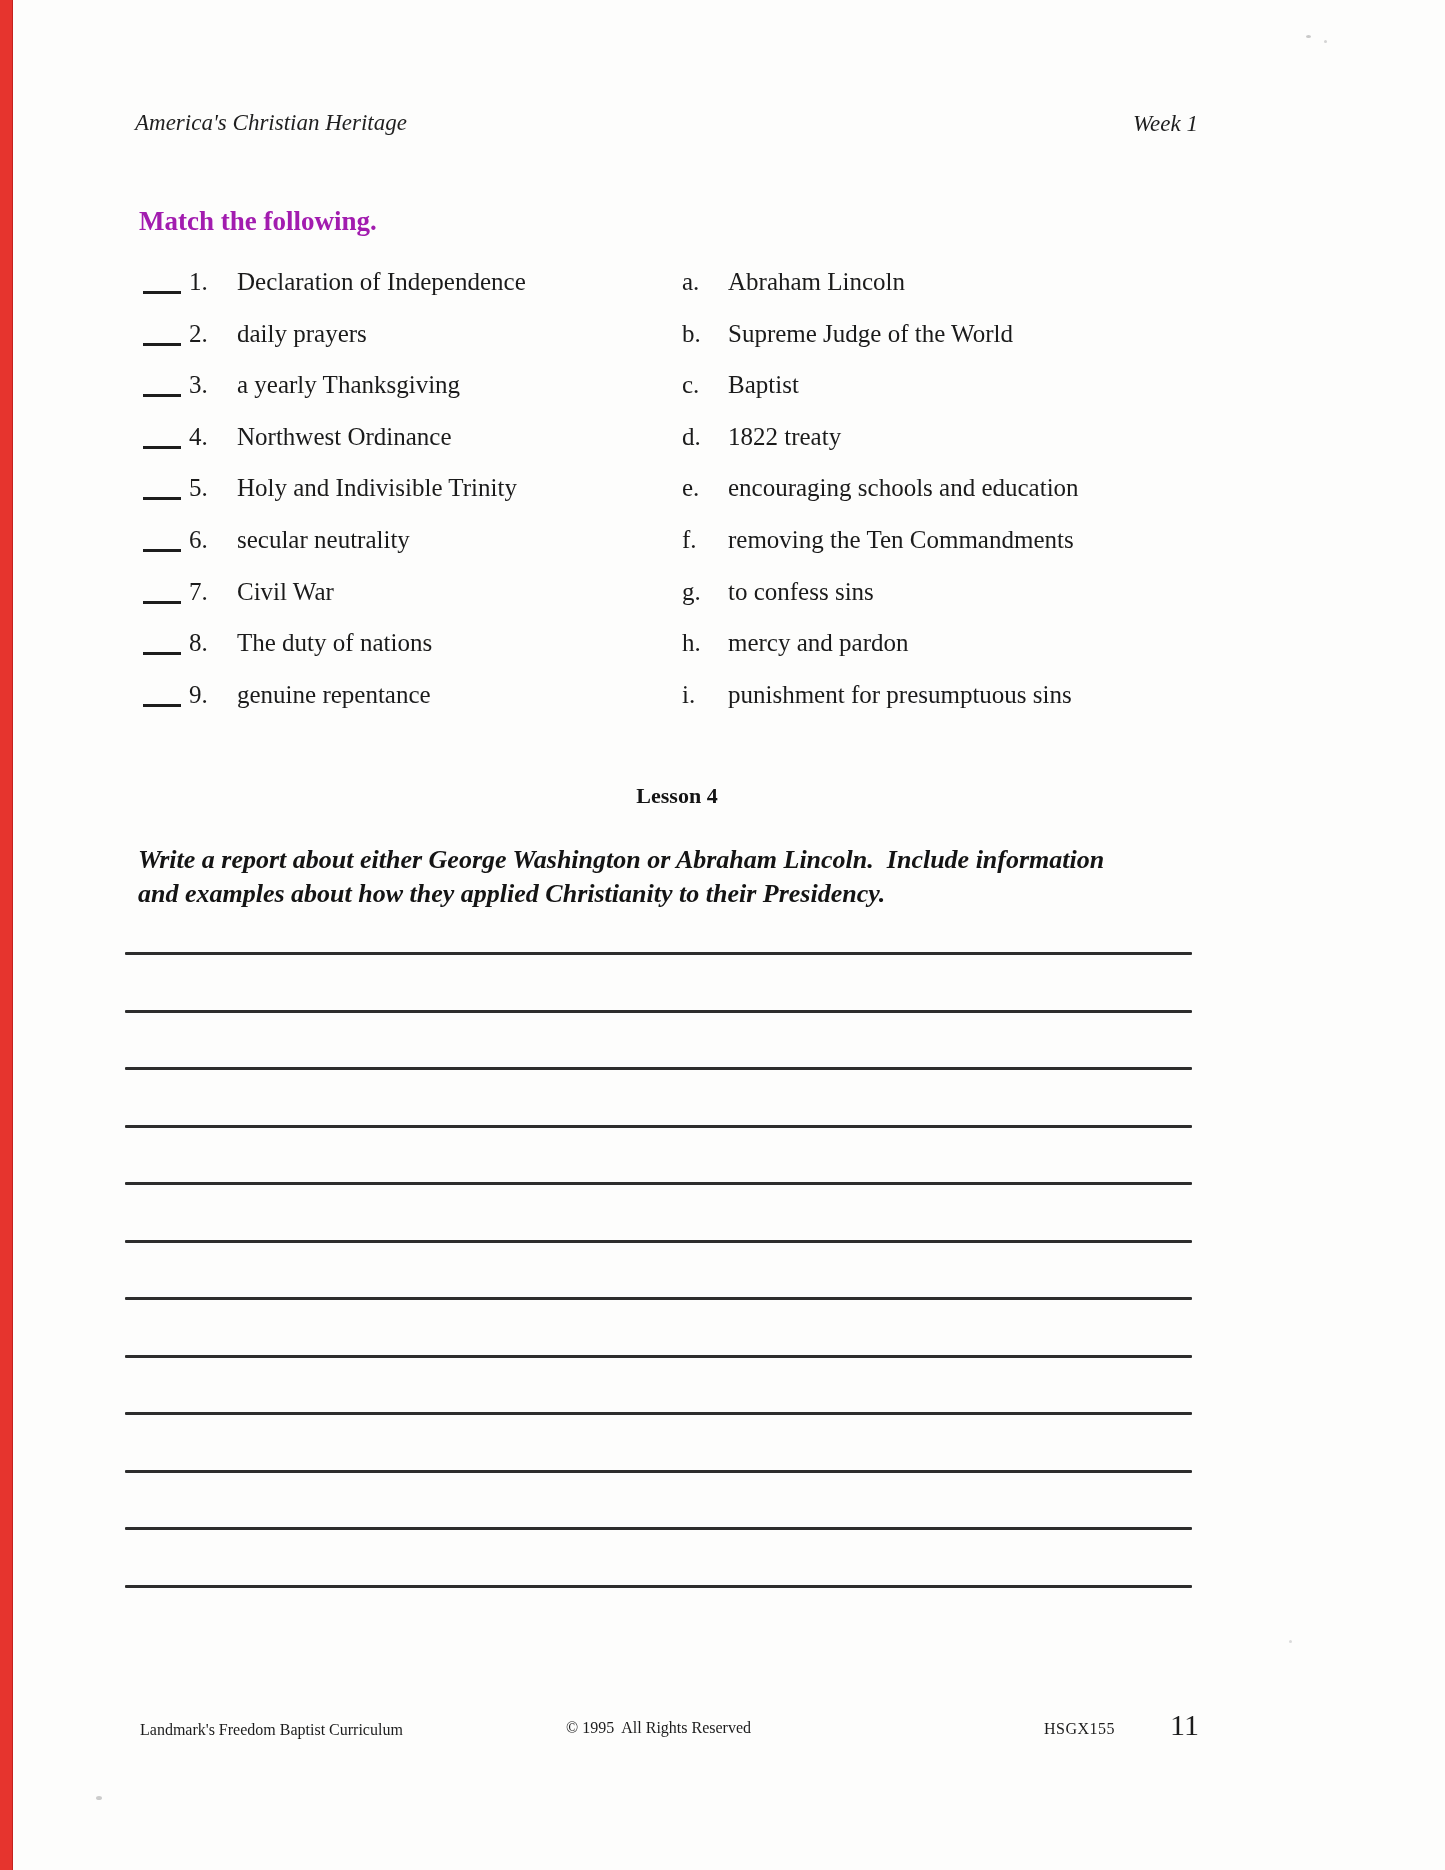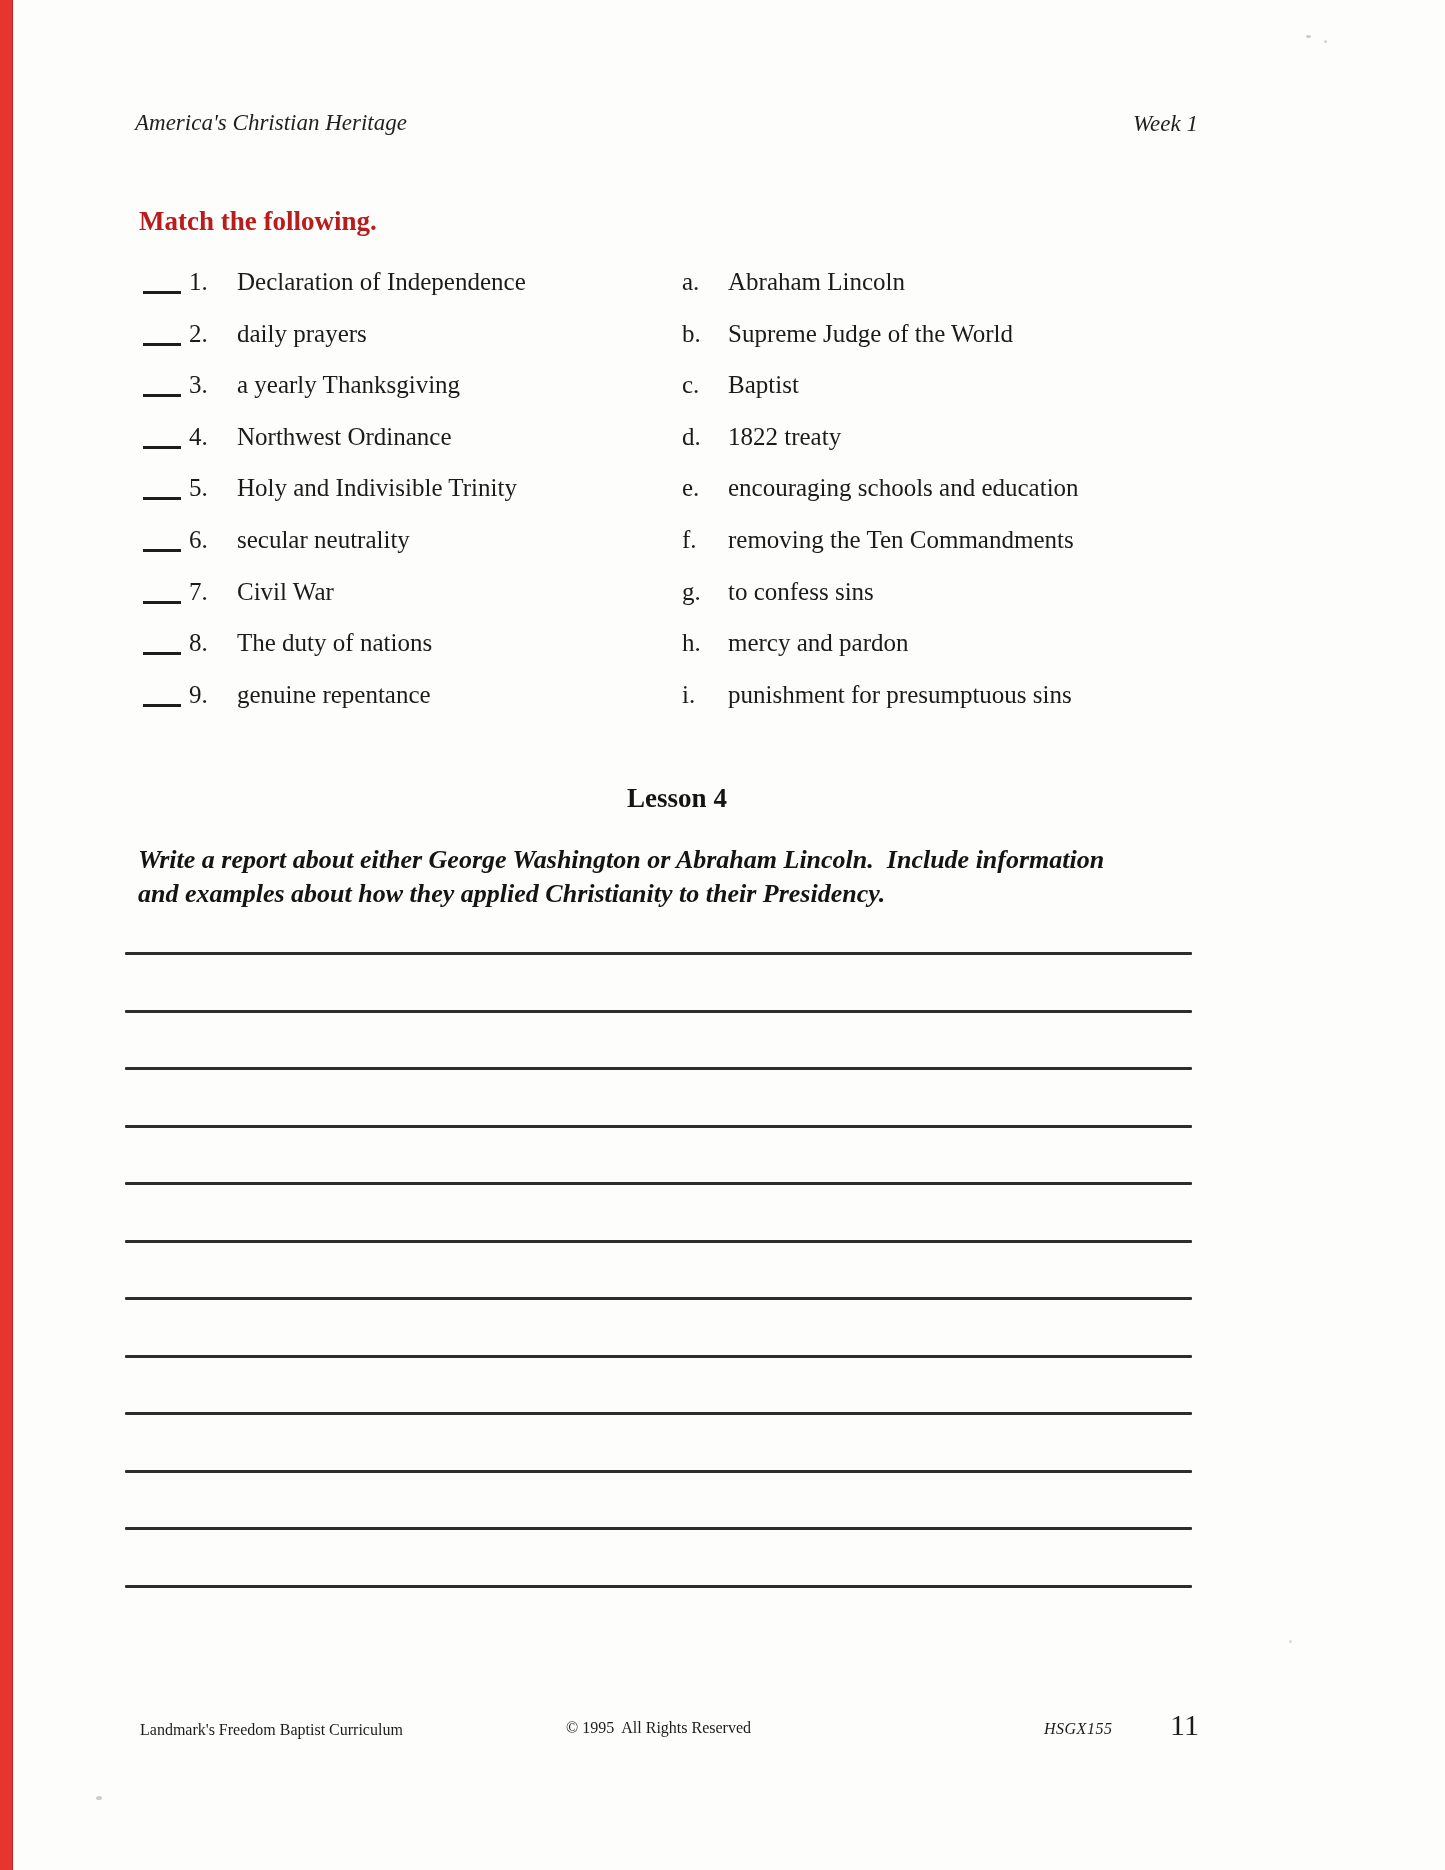--- a/index.html
+++ b/index.html
@@ -10,48 +10,48 @@
   }
   .edge-stripe {
     position:absolute; left:0; top:0; width:13px; height:1870px;
     background:#e6342e; border-right:1px solid #c4221f;
   }
   .hdr { position:absolute; font-style:italic; font-size:23px; color:#1f1f1f; }
   .hdr-left  { left:135px; top:110px; }
   .hdr-right { left:1133px; top:111px; }
   .match-heading {
     position:absolute; left:139px; top:206px;
-    font-weight:bold; font-size:27px; color:#b91c1c;
+    font-weight:bold; font-size:27px; color:#a21caf;
   }
   .match-row { position:absolute; left:143px; width:1160px; height:42px; font-size:25px; }
   .match-row .blank {
     position:absolute; left:0; top:0; width:38px; height:26px;
     border-bottom:3px solid #1d1d1d;
   }
   .match-row .num    { position:absolute; left:46px;  top:0; }
   .match-row .item   { position:absolute; left:94px;  top:0; }
   .match-row .letter { position:absolute; left:539px; top:0; }
   .match-row .def    { position:absolute; left:585px; top:0; }
   .lesson-title {
     position:absolute; left:677px; top:783px; transform:translateX(-50%);
-    font-weight:bold; font-size:27px; color:#141414; white-space:nowrap;
+    font-weight:bold; font-size:22px; color:#141414; white-space:nowrap;
   }
   .instructions {
     position:absolute; left:138px; top:843px;
     font-weight:bold; font-size:26px; line-height:34px; color:#141414;
   }
   .instructions .iline { white-space:pre;font-style:italic; }
   .write-line {
     position:absolute; left:125px; width:1067px; height:0;
     border-bottom:3px solid #2d2d2d; border-radius:1px;
   }
   .footer-text { position:absolute; font-size:16px; color:#1c1c1c; white-space:pre; }
   .f-publisher { left:140px;  top:1721px; }
   .f-copy      { left:566px;  top:1719px; }
-  .f-code      { left:1044px; top:1720px; letter-spacing:0.5px;font-style:italic; }
+  .f-code      { left:1044px; top:1720px; letter-spacing:0.5px; }
   .f-page      { left:1170px; top:1708px; font-size:30px; }
   .speck { position:absolute; border-radius:50%; background:#c9c9c9; }
   .speck.s1 { left:1306px; top:35px;  width:5px; height:3px; }
   .speck.s2 { left:1324px; top:40px;  width:3px; height:3px; background:#d4d4d4; }
   .speck.s3 { left:96px;   top:1796px; width:6px; height:4px; background:#cccccc; }
   .speck.s4 { left:1289px; top:1640px; width:3px; height:3px; background:#dadada; }
 </style>
 </head>
 <body>
 

